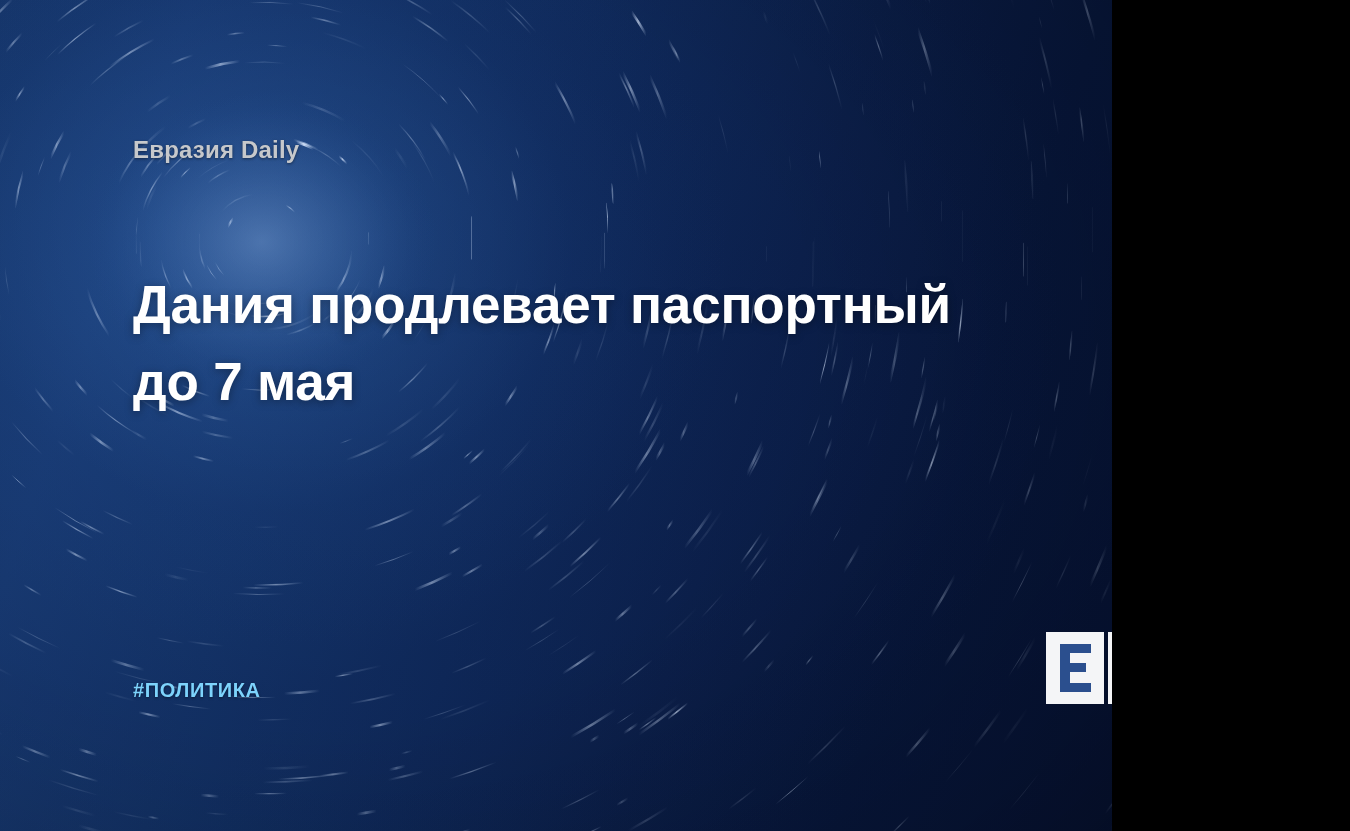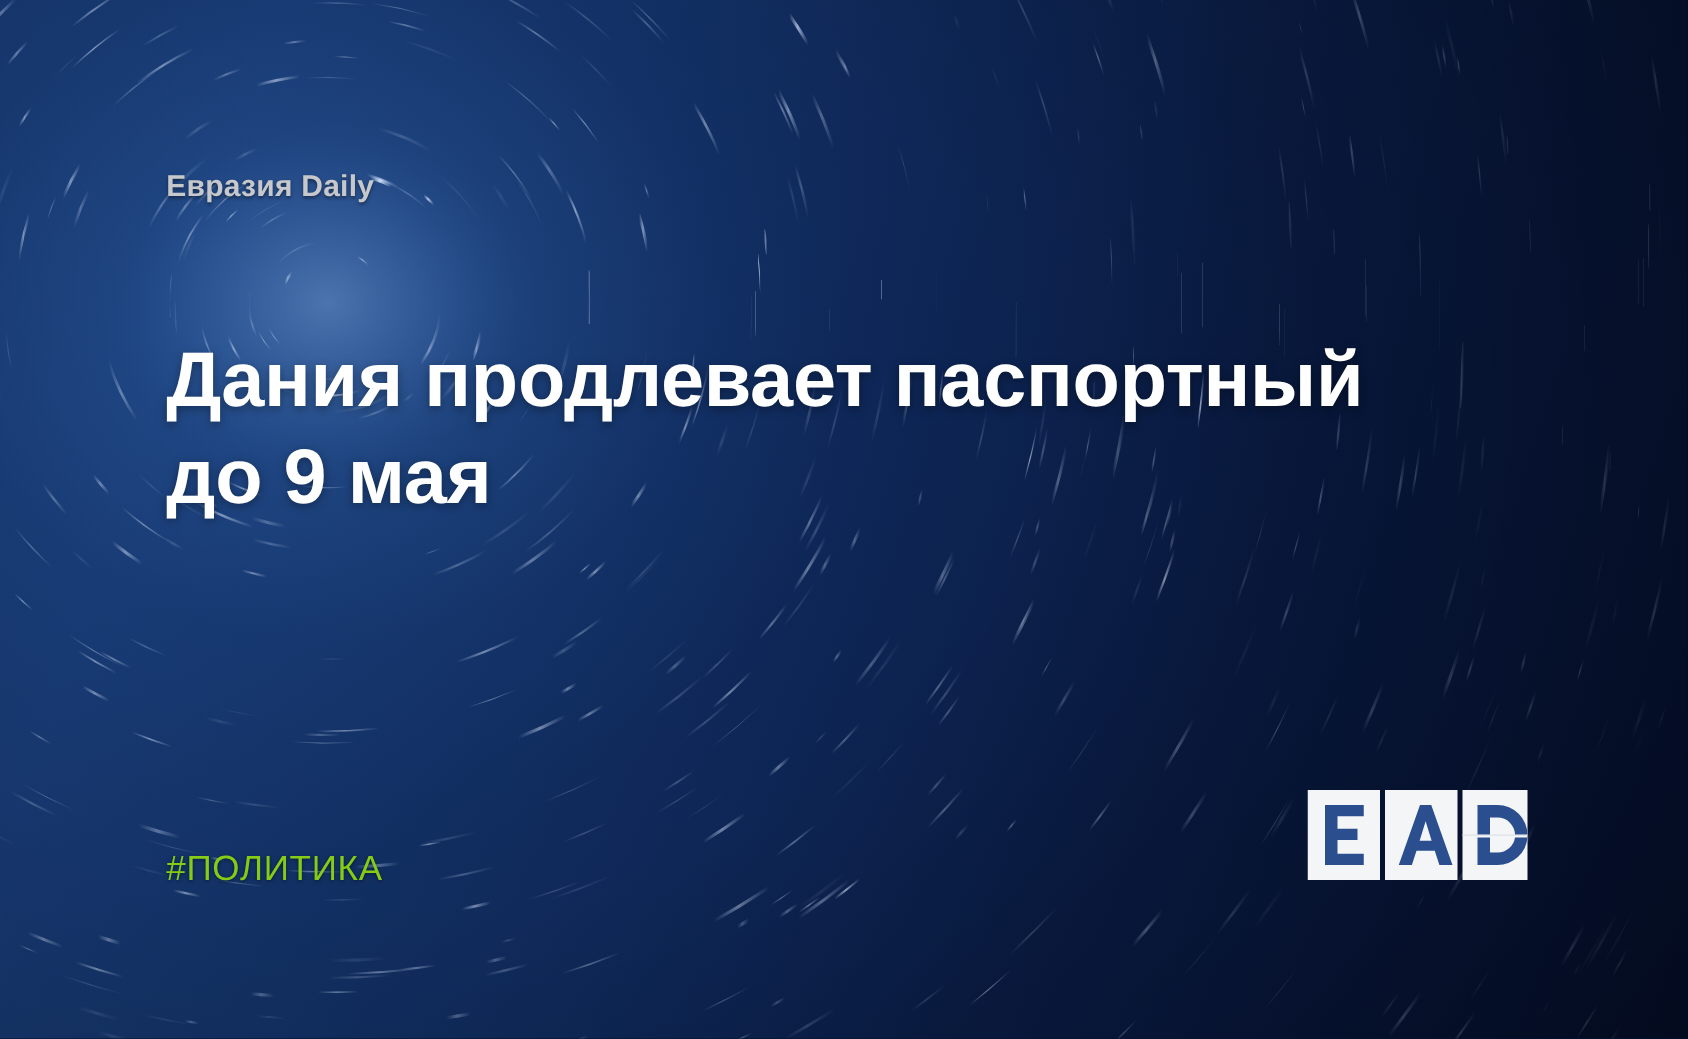--- a/index.html
+++ b/index.html
@@ -3,21 +3,21 @@
 <meta charset="utf-8">
 <title>EADaily social card</title>
 <style>
   html, body {
     margin: 0;
     padding: 0;
     background: #000;
   }
   #card {
     position: relative;
-    width: 1350px;
+    width: 1112px;
     height: 831px;
     overflow: hidden;
     font-family: "Liberation Sans", "DejaVu Sans", sans-serif;
     background-color: #0b1f4a;
     user-select: none;
   }
 
   
   #bg-photo {
     position: absolute;
@@ -69,38 +69,38 @@
     text-shadow: 0 1px 3px rgba(0,0,0,0.45);
     white-space: nowrap;
   }
 
   
   #headline {
     position: absolute;
     left: 133px;
     top: 266px;
     width: 930px;
-    font-size: 62px;
+    font-size: 53px;
     line-height: 77px;
     font-weight: bold;
     color: #ffffff;
     letter-spacing: -0.2px;
     text-shadow: 0 2px 8px rgba(0,0,0,0.35);
   }
   #headline .hl-line { display: block; white-space: nowrap; }
 
   
   #hashtag {
     position: absolute;
     left: 133px;
     top: 679px;
-    font-size: 28px;
-    font-weight: normal;
+    font-size: 20px;
+    font-weight: bold;
     letter-spacing: 0.6px;
-    color: #84cc16;
+    color: #7dd3fc;
     text-shadow: 0 1px 3px rgba(0,0,0,0.45);
     white-space: nowrap;
   }
 
   
   #logo {
     position: absolute;
     left: 1046px;
     top: 632px;
     width: 176px;
@@ -671,21 +671,21 @@
           </g>
       </svg>
     </div>
     <div id="bg-vignette"></div>
   </div>
 
   <div id="brand">Евразия Daily</div>
 
   <div id="headline">
     <span class="hl-line">Дания продлевает паспортный</span>
-    <span class="hl-line">до 9 мая</span>
+    <span class="hl-line">до 7 мая</span>
   </div>
 
   <div id="hashtag">#ПОЛИТИКА</div>
 
   <div id="logo">
     <svg width="176" height="72" viewBox="0 0 176 72" xmlns="http://www.w3.org/2000/svg" aria-hidden="true">
 
       <rect x="0" y="0" width="58" height="72" fill="#f4f5f7"></rect>
       <rect x="62" y="0" width="58" height="72" fill="#f4f5f7"></rect>
       <rect x="124" y="0" width="58" height="72" fill="#f4f5f7"></rect>

